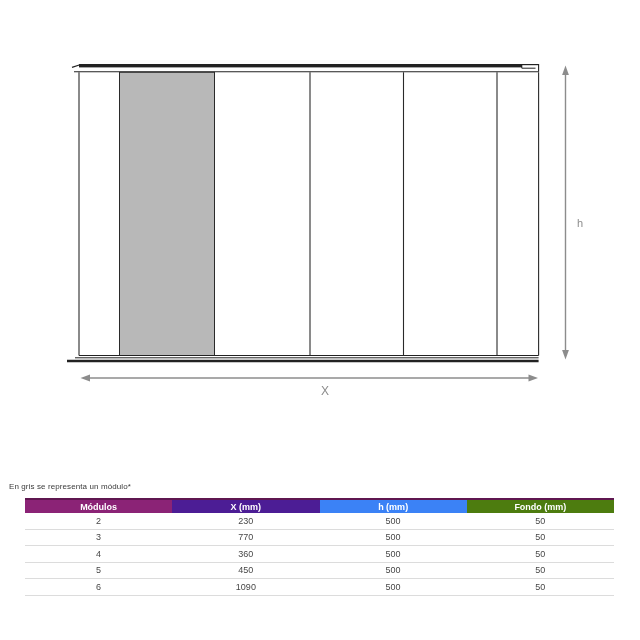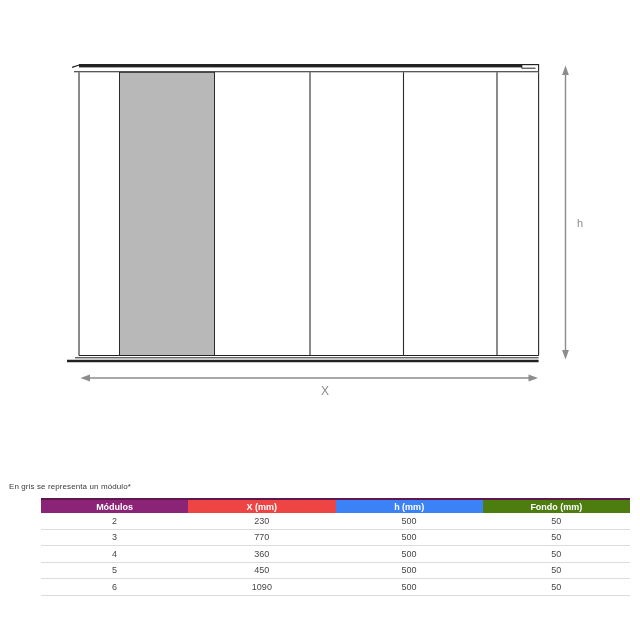--- a/index.html
+++ b/index.html
@@ -26,21 +26,21 @@
   .note {
     position: absolute;
     left: 9px;
     top: 482px;
     font-size: 8px;
     color: #3a3a3a;
     letter-spacing: 0.1px;
   }
   table.spec {
     position: absolute;
-    left: 41px;
+    left: 25px;
     top: 498px;
     width: 589px;
     border-collapse: collapse;
     table-layout: fixed;
   }
   table.spec th {
     color: #ffffff;
     font-size: 9px;
     font-weight: bold;
     text-align: center;
@@ -105,21 +105,21 @@
     </g>
     <text x="577" y="227" fill="#8c8c8c" font-size="11">h</text>
   </svg>
 
   <div class="note">En gris se representa un módulo*</div>
 
   <table class="spec">
       <thead>
         <tr>
           <th style="background: rgb(139, 35, 118); color: rgb(255, 255, 255);">Módulos</th>
-          <th style="background: #ef4444; color: rgb(255, 255, 255);">X (mm)</th>
+          <th style="background: #4c1d95; color: rgb(255, 255, 255);">X (mm)</th>
           <th style="background: #3b82f6; color: rgb(255, 255, 255);">h (mm)</th>
           <th style="background: #4d7c0f; color: rgb(255, 255, 255);">Fondo (mm)</th>
         </tr>
       </thead>
       <tbody>
         <tr>
           <td>2</td>
           <td>230</td>
           <td>500</td>
           <td>50</td>

